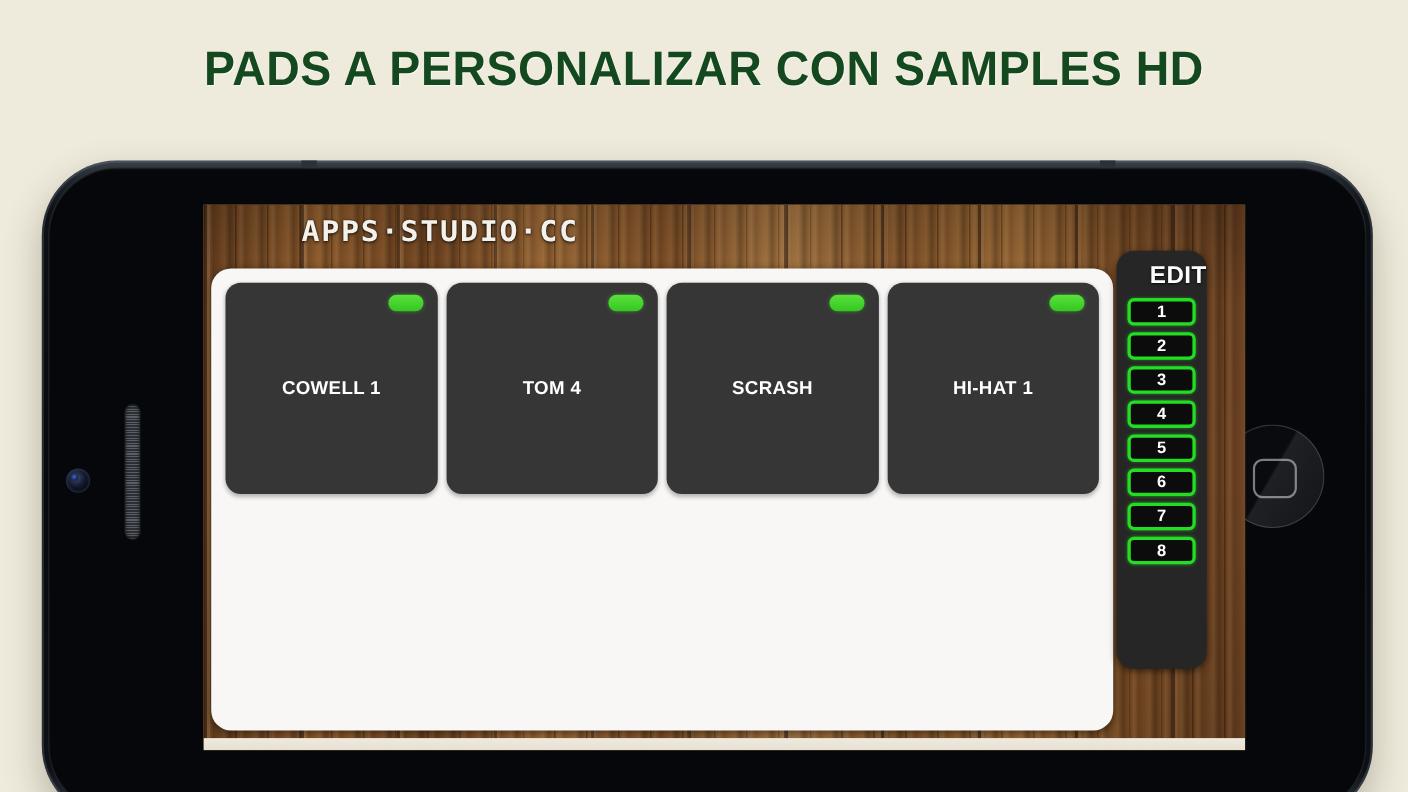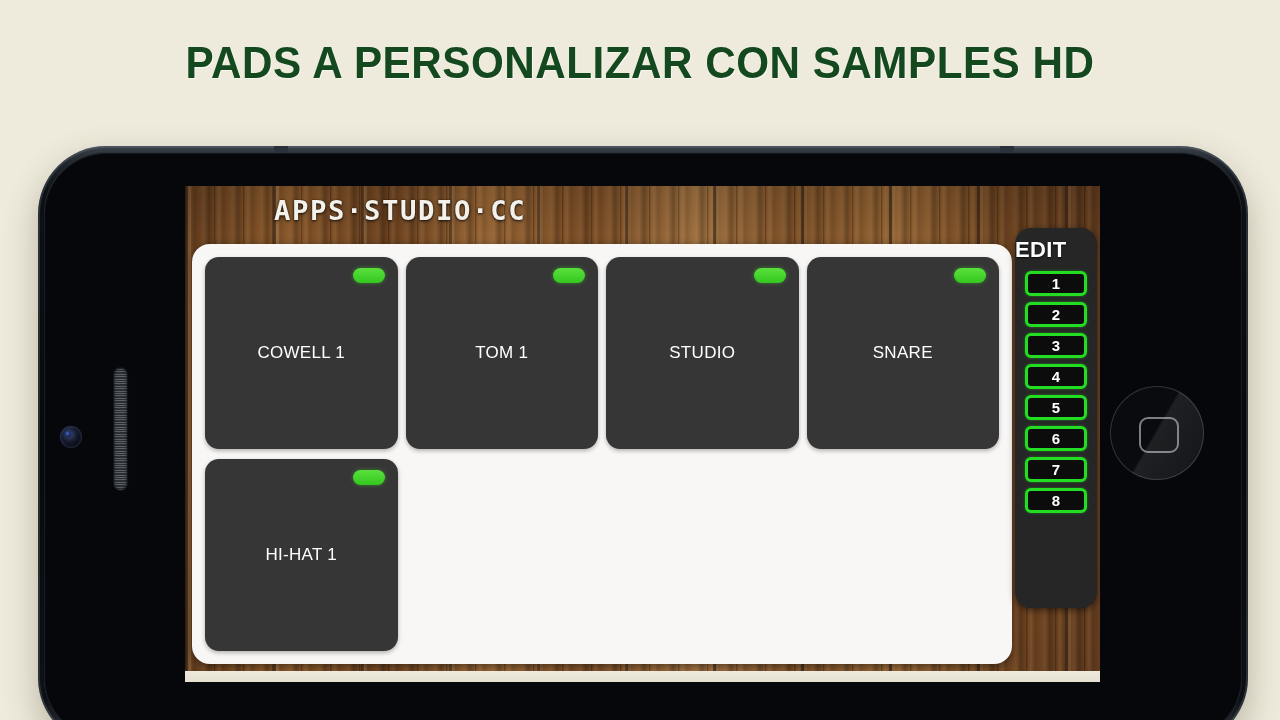--- a/index.html
+++ b/index.html
@@ -116,20 +116,21 @@
 
   
   #screen {
     position: absolute;
     left: 147px;
     top: 40px;
     width: 915px;
     height: 496px;
     overflow: hidden;
     background: #6b4526;
+    padding-left: 32px;
   }
   
   #wood {
     position: absolute;
     inset: 0;
     background-color: #7d4f27;
     background-image:
       repeating-linear-gradient(90deg,
         rgba(0,0,0,0.36) 0px, rgba(0,0,0,0.00) 2px, rgba(255,220,160,0.10) 5px,
         rgba(0,0,0,0.10) 9px, rgba(0,0,0,0.00) 14px, rgba(255,225,170,0.07) 19px,
@@ -196,21 +197,21 @@
     border-radius: 14px;
     box-shadow: 0 2px 4px rgba(0,0,0,0.28);
     display: flex;
     align-items: center;
     justify-content: center;
     cursor: pointer;
   }
   .pad-label {
     color: #ffffff;
     font-size: 17px;
-    font-weight: normal;
+    font-weight: bold;
     letter-spacing: 0.3px;
     text-align: right;
     user-select: none;
   }
   .pad-led {
     position: absolute;
     top: 11px;
     right: 13px;
     width: 32px;
     height: 15px;
@@ -225,21 +226,21 @@
     left: 830px;
     top: 42px;
     width: 82px;
     height: 380px;
     background: #262626;
     border-radius: 16px;
     box-shadow: 0 2px 7px rgba(0,0,0,0.55);
   }
   #edit-title {
     margin-top: 9px;
-    text-align: left;
+    text-align: right;
     color: #fdfdfd;
     font-size: 22px;
     font-weight: bold;
     letter-spacing: 0.4px;
     text-shadow: 0 1px 2px rgba(0,0,0,0.8);
     user-select:none;
   }
   #edit-list {
     margin-top: 8px;
     display: flex;
@@ -293,33 +294,29 @@
       <div id="pad-grid">
 
         <div class="pad">
           <span class="pad-led"></span>
           <span class="pad-label">COWELL 1</span>
         </div>
 
 
         <div class="pad">
           <span class="pad-led"></span>
-          <span class="pad-label">TOM 1</span>
+          <span class="pad-label">TOM 4</span>
         </div>
 
         <div class="pad">
           <span class="pad-led"></span>
-          <span class="pad-label">STUDIO</span>
+          <span class="pad-label">SCRASH</span>
         </div>
 
 
-        <div class="pad">
-          <span class="pad-led"></span>
-          <span class="pad-label">SNARE</span>
-        </div>
 
 
         <div class="pad">
           <span class="pad-led"></span>
           <span class="pad-label">HI-HAT 1</span>
         </div>
 
       </div>
     </div>
 

